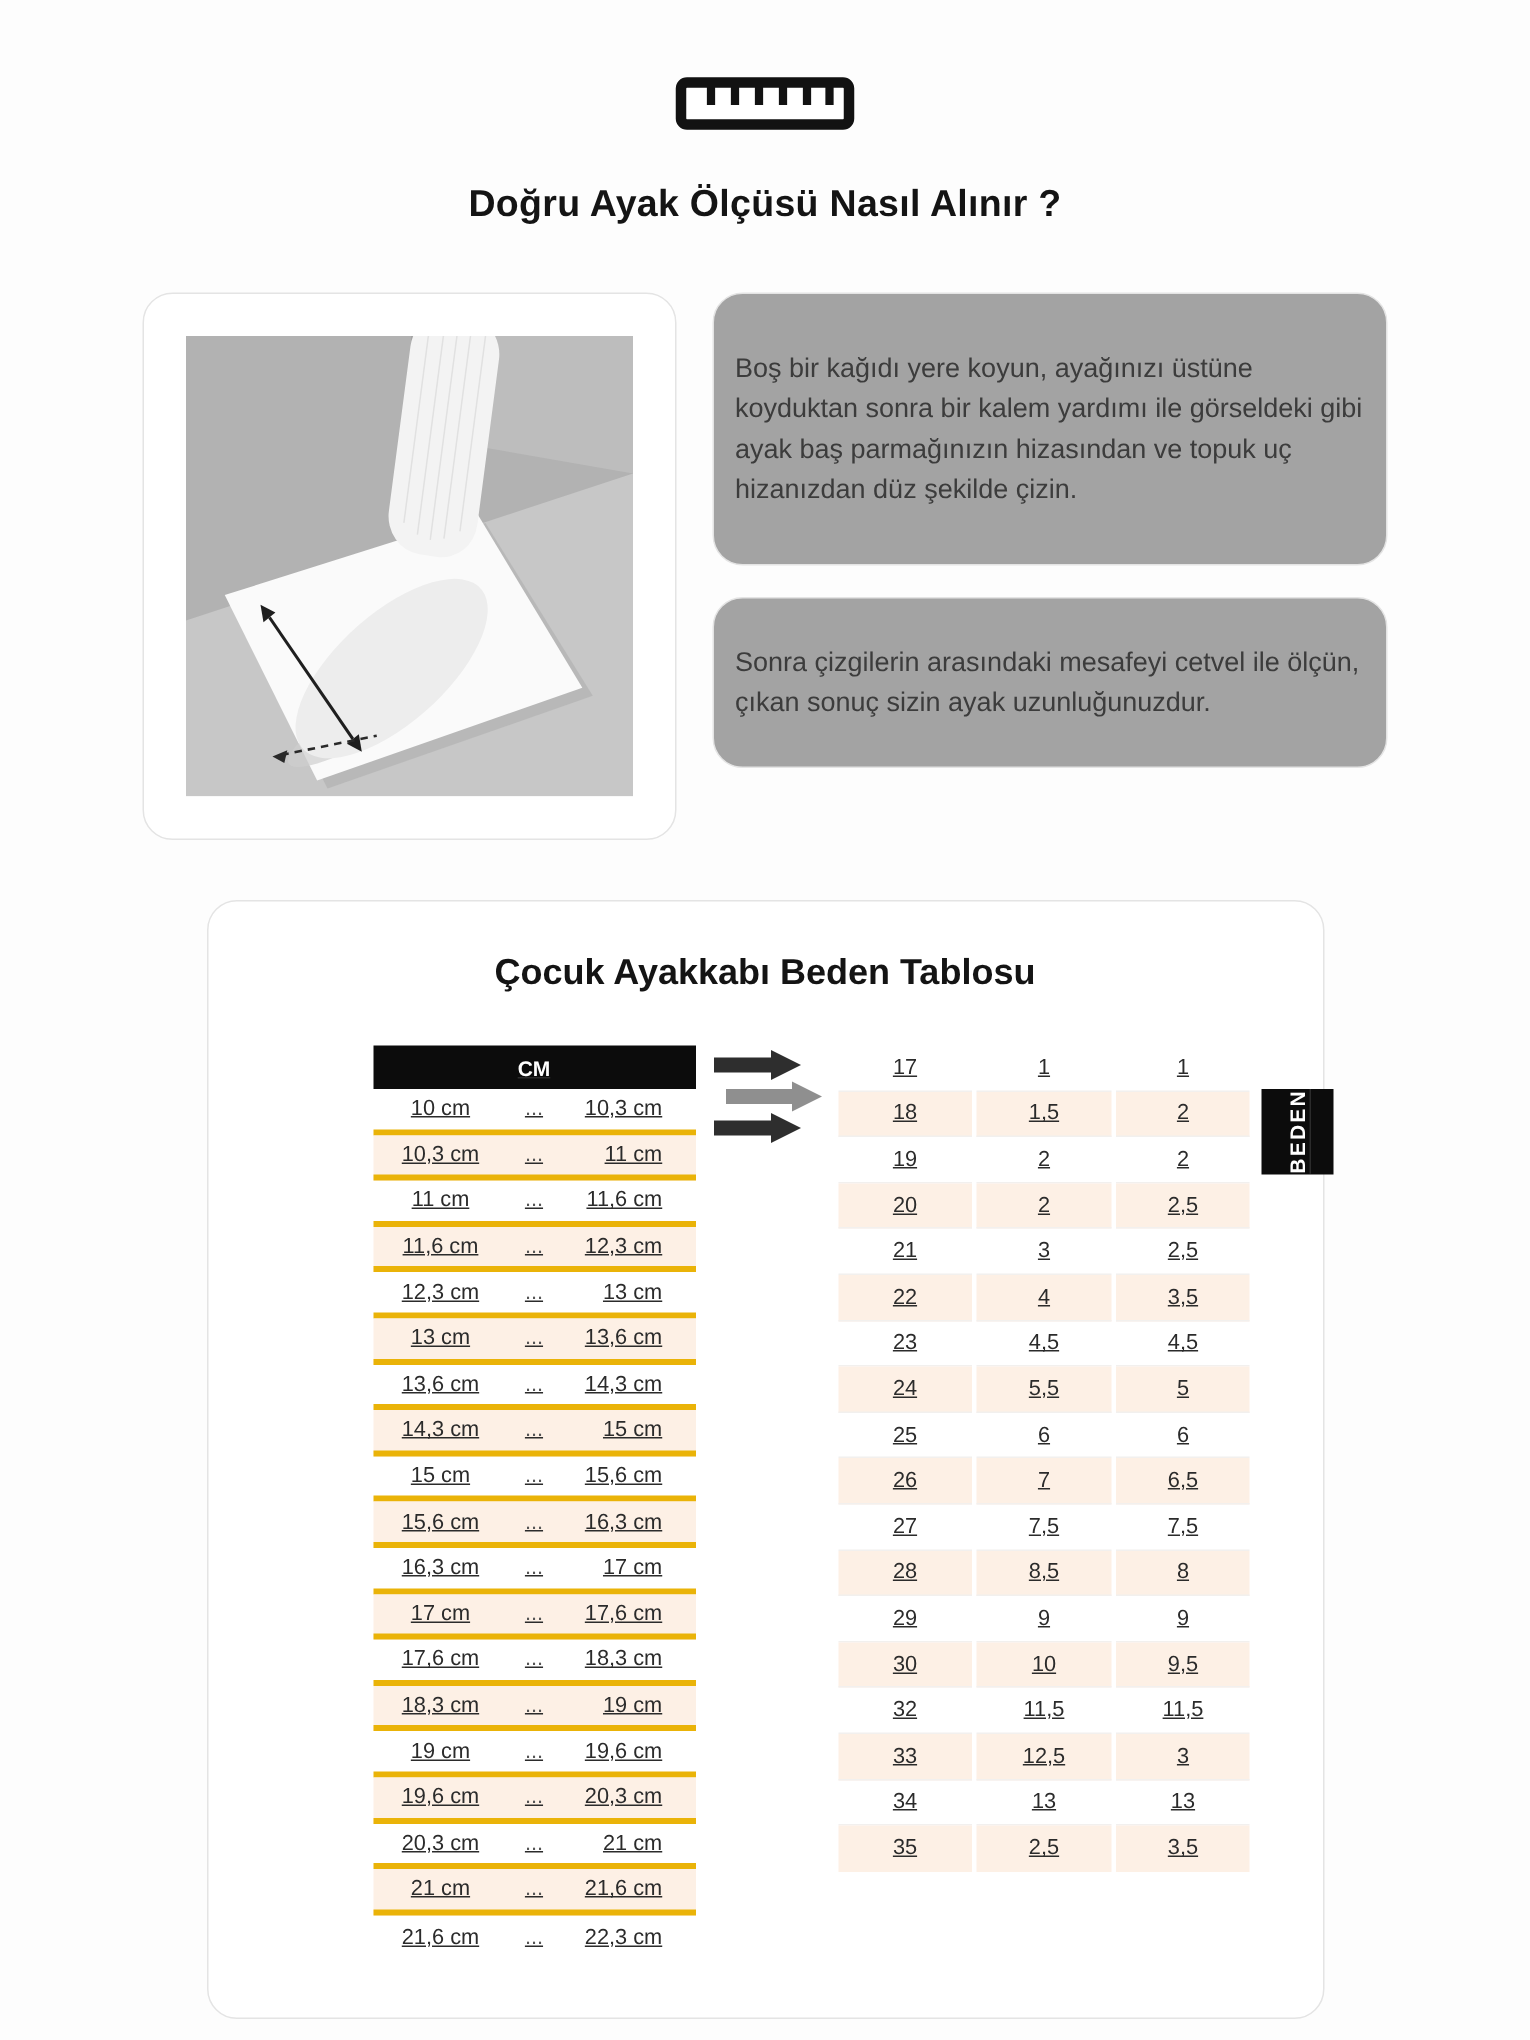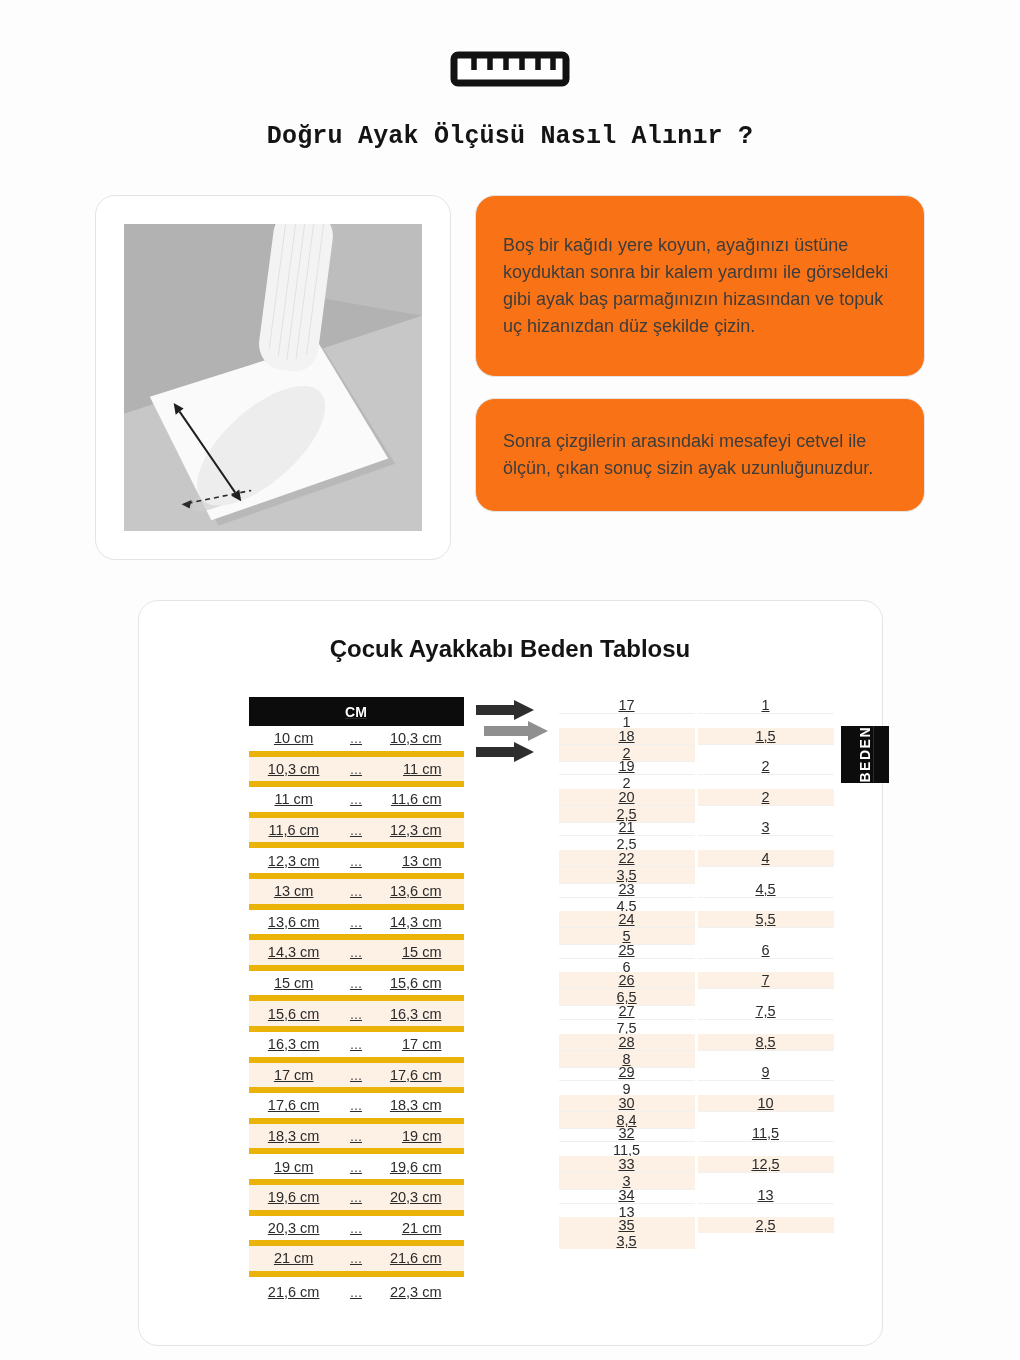--- a/index.html
+++ b/index.html
@@ -12,21 +12,20 @@
 
   .ruler-wrap { display: flex; justify-content: center; }
 
   .page-title {
     text-align: center;
     font-size: 25px;
     font-weight: bold;
     color: #141414;
     margin-top: 32px;
     letter-spacing: 0.2px;
-    font-family: Liberation Mono, monospace;
   }
 
   .row-1 {
     width: 830px;
     margin: 44px auto 0;
     display: flex;
     gap: 24px;
   }
   .photo-card {
     width: 356px;
@@ -37,22 +36,22 @@
     background: #ffffff;
     padding: 28px;
   }
   .photo { width: 100%; height: 100%; overflow: hidden; }
   .photo svg { display: block; width: 100%; height: 100%; }
 
   .steps { flex: 1; display: flex; flex-direction: column; gap: 21px; }
   .step-card {
     border: 1px solid #e4e4e4;
     border-radius: 20px;
-    background: #f97316;
-    padding: 24px 27px;
+    background: #a3a3a3;
+    padding: 24px 14px;
     display: flex;
     align-items: center;
     font-size: 18px;
     line-height: 1.5;
     color: #3c3c3c;
   }
   .step-1 { height: 182px; }
   .step-2 { height: 114px; }
 
   .table-card {
@@ -83,41 +82,41 @@
     display: grid;
     align-items: center;
     text-align: center;
   }
   .cm-head { grid-template-columns: 1fr; }
 
   .trow {
     height: 30.6px;
     display: grid;
     align-items: center;
-    border-bottom: 6px solid #eab308;
+    border-bottom: 4px solid #eab308;
   }
   .tbody div:last-of-type { border-bottom: none; }
   .tbody div:nth-of-type(even) { background: var(--stripe, #fdf0e5); }
 
   .cm-row { grid-template-columns: 42% 16% 42%; }
   .cm-row .from { text-align: center; }
   .cm-row .dots { text-align: center; color: #555; }
   .cm-row .to   { text-align: right; padding-right: 22px; }
 
   .arrows-zone {
     width: 95px;
     flex: 0 0 95px;
     display: flex;
     align-items: center;
     justify-content: center;
   }
 
   .size-table { width: 275px; flex: 0 0 275px; font-size: 14.5px; }
   .size-head { grid-template-columns: 1fr 1fr 1fr; }
-  .size-row { grid-template-columns: 1fr 1fr; column-gap: 3px; border-bottom: none; background: transparent !important; }
+  .size-row { grid-template-columns: 1fr 1fr 1fr; column-gap: 3px; border-bottom: none; background: transparent !important; }
   .size-row .cell {
     height: 100%;
     display: flex;
     align-items: center;
     justify-content: center;
     border-bottom: 1px solid #f2f0ee;
   }
   .size-body div:nth-of-type(even) .cell { background: var(--stripe, #fdf0e5); }
   .size-body div:last-of-type .cell { border-bottom: none; }
 
@@ -427,21 +426,21 @@
 
             <div class="trow size-row">
               <span class="cell">29</span>
               <span class="cell">9</span>
               <span class="cell">9</span>
             </div>
 
             <div class="trow size-row">
               <span class="cell">30</span>
               <span class="cell">10</span>
-              <span class="cell">8,4</span>
+              <span class="cell">9,5</span>
             </div>
 
 
             <div class="trow size-row">
               <span class="cell">32</span>
               <span class="cell">11,5</span>
               <span class="cell">11,5</span>
             </div>
 
             <div class="trow size-row">

